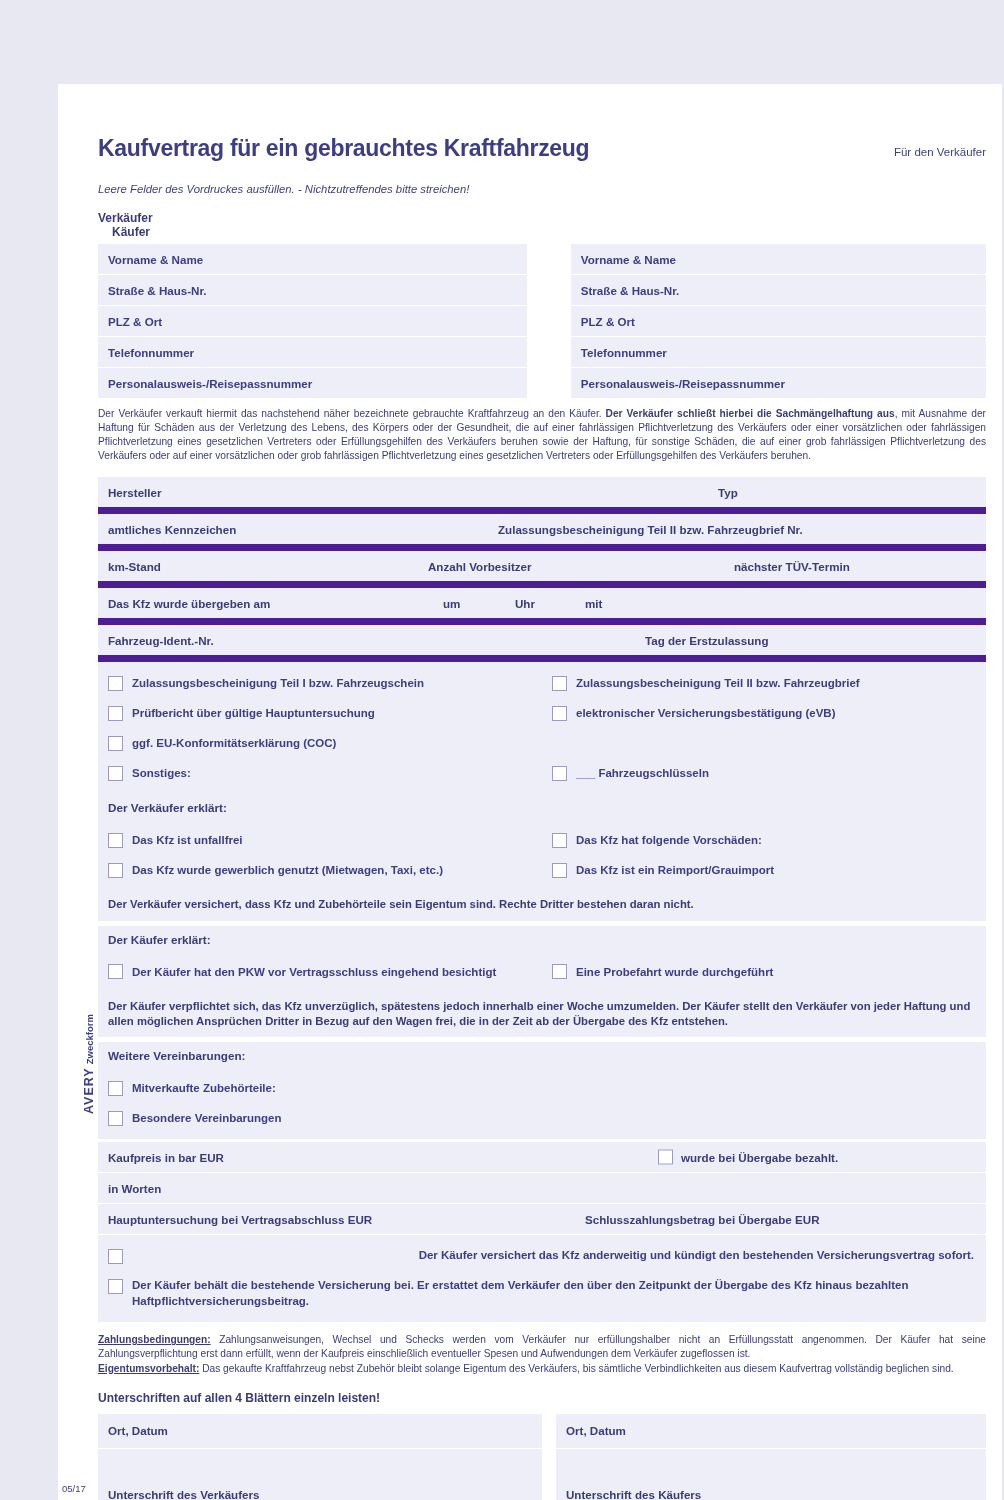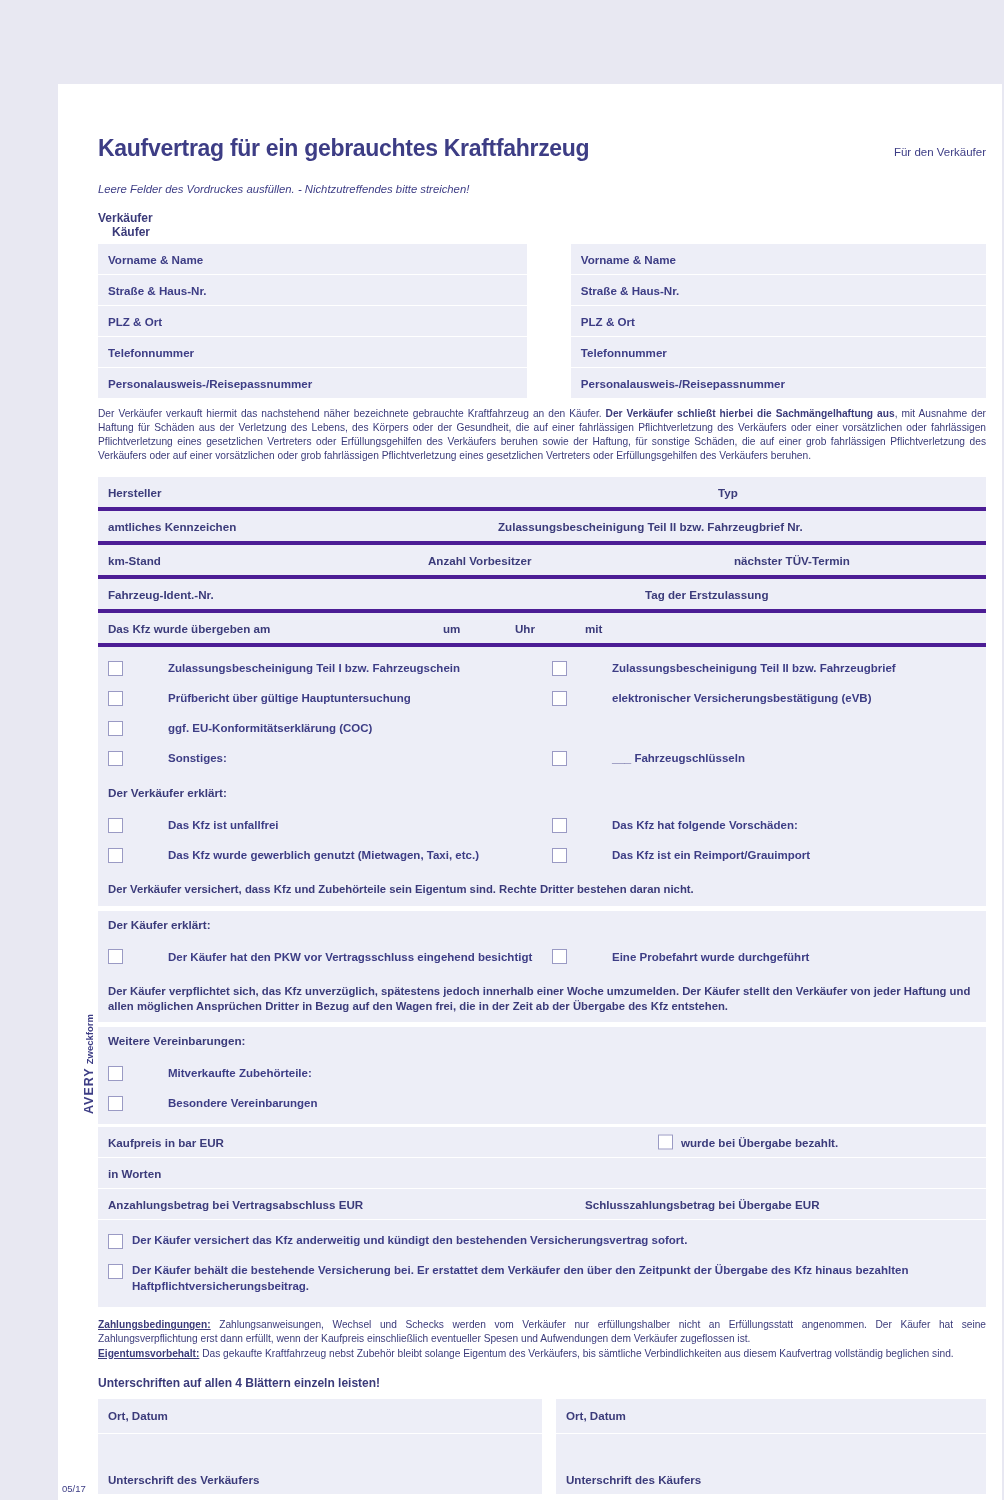--- a/index.html
+++ b/index.html
@@ -65,39 +65,39 @@
     margin-top:9px;
     font-size:10.2px;
     line-height:1.38;
     text-align:justify;
   }
   .para b{font-weight:bold;}
   
   .vtable{margin-top:14px;}
   .vrow{
     background:#edeef7;
-    border-bottom:4px solid #4c1d95;
+    border-bottom:7px solid #4c1d95;
     height:30px;
     position:relative;
     font-size:11.6px;font-weight:bold;
   }
   .vrow span{position:absolute;top:50%;transform:translateY(-50%);}
   .c1{left:10px;}
   .c-herst-typ{left:620px;}
   .c-zul{left:400px;}
   .c-anz{left:330px;}
   .c-tuv{left:636px;}
   .c-erst{left:547px;}
   .c-um{left:345px;}
   .c-uhr{left:417px;}
   .c-mit{left:487px;}
   
   .cbblock{background:#edeef7;padding:6px 0 6px 0;}
   .cbrow{display:flex;height:30px;align-items:center;}
-  .cbcell{display:flex;align-items:center;width:50%;box-sizing:border-box;padding-left:10px;gap:36px;}
+  .cbcell{display:flex;align-items:center;width:50%;box-sizing:border-box;padding-left:10px;}
   .cb{
     width:15px;height:15px;
     background:#ffffff;
     border:1px solid #9a9ac4;
     box-sizing:border-box;
     flex:0 0 auto;
     margin-right:9px;
   }
   .cblabel{font-size:11.5px;font-weight:bold;color:#3d3d85;}
   .sect-head{
@@ -122,21 +122,21 @@
   }
   .frow span{position:absolute;top:50%;transform:translateY(-50%);}
   .r-left{left:10px;}
   .r-mid{left:487px;}
   .cb-inline{
     position:absolute;left:560px;top:50%;transform:translateY(-50%);
     width:15px;height:15px;background:#fff;border:1px solid #9a9ac4;box-sizing:border-box;
   }
   .cb-inline-lbl{left:583px;}
   
-  .cbrow2{display:flex;align-items:flex-start;padding:7px 0 7px 10px;}
+  .cbrow2{display:flex;align-items:flex-start;padding:7px 12px 7px 10px;justify-content:space-between;}
   .cbrow2 .cb{margin-top:1px;}
   .cbrow2 .cblabel{line-height:1.35;}
   
   .legal{
     margin-top:11px;
     font-size:10.2px;line-height:1.4;text-align:justify;
   }
   .legal u{text-decoration:underline;font-weight:bold;}
   .signhead{
     margin-top:15px;
@@ -241,28 +241,28 @@
       <div class="vrow">
         <span class="c1">amtliches Kennzeichen</span>
         <span class="c-zul">Zulassungsbescheinigung Teil II bzw. Fahrzeugbrief Nr.</span>
       </div>
       <div class="vrow">
         <span class="c1">km-Stand</span>
         <span class="c-anz">Anzahl Vorbesitzer</span>
         <span class="c-tuv">nächster TÜV-Termin</span>
       </div>
       <div class="vrow">
-        <span class="c1">Fahrzeug-Ident.-Nr.</span>
-        <span class="c-erst">Tag der Erstzulassung</span>
-      </div>
-      <div class="vrow">
         <span class="c1">Das Kfz wurde übergeben am</span>
         <span class="c-um">um</span>
         <span class="c-uhr">Uhr</span>
         <span class="c-mit">mit</span>
+      </div>
+      <div class="vrow">
+        <span class="c1">Fahrzeug-Ident.-Nr.</span>
+        <span class="c-erst">Tag der Erstzulassung</span>
       </div>
     </div>
 
     <div class="cbblock">
       <div class="cbrow">
         <div class="cbcell">
           <div class="cb"></div>
           <div class="cblabel">Zulassungsbescheinigung Teil I bzw. Fahrzeugschein</div>
         </div>
         <div class="cbcell">
@@ -358,21 +358,21 @@
     <div class="smallgap"></div>
     <div class="frow">
       <span class="r-left">Kaufpreis in bar EUR</span>
       <div class="cb-inline"></div>
       <span class="cb-inline-lbl">wurde bei Übergabe bezahlt.</span>
     </div>
     <div class="frow">
       <span class="r-left">in Worten</span>
     </div>
     <div class="frow">
-      <span class="r-left">Anzahlungsbetrag bei Vertragsabschluss EUR</span>
+      <span class="r-left">Hauptuntersuchung bei Vertragsabschluss EUR</span>
       <span class="r-mid">Schlusszahlungsbetrag bei Übergabe EUR</span>
     </div>
     <div class="cbblock">
       <div class="cbrow2">
         <div class="cb"></div>
         <div class="cblabel">Der Käufer versichert das Kfz anderweitig und kündigt den bestehenden Versicherungsvertrag sofort.</div>
       </div>
       <div class="cbrow2">
         <div class="cb"></div>
         <div class="cblabel">Der Käufer behält die bestehende Versicherung bei. Er erstattet dem Verkäufer den über den Zeitpunkt der Übergabe des Kfz hinaus bezahlten Haftpflichtversicherungsbeitrag.</div>

